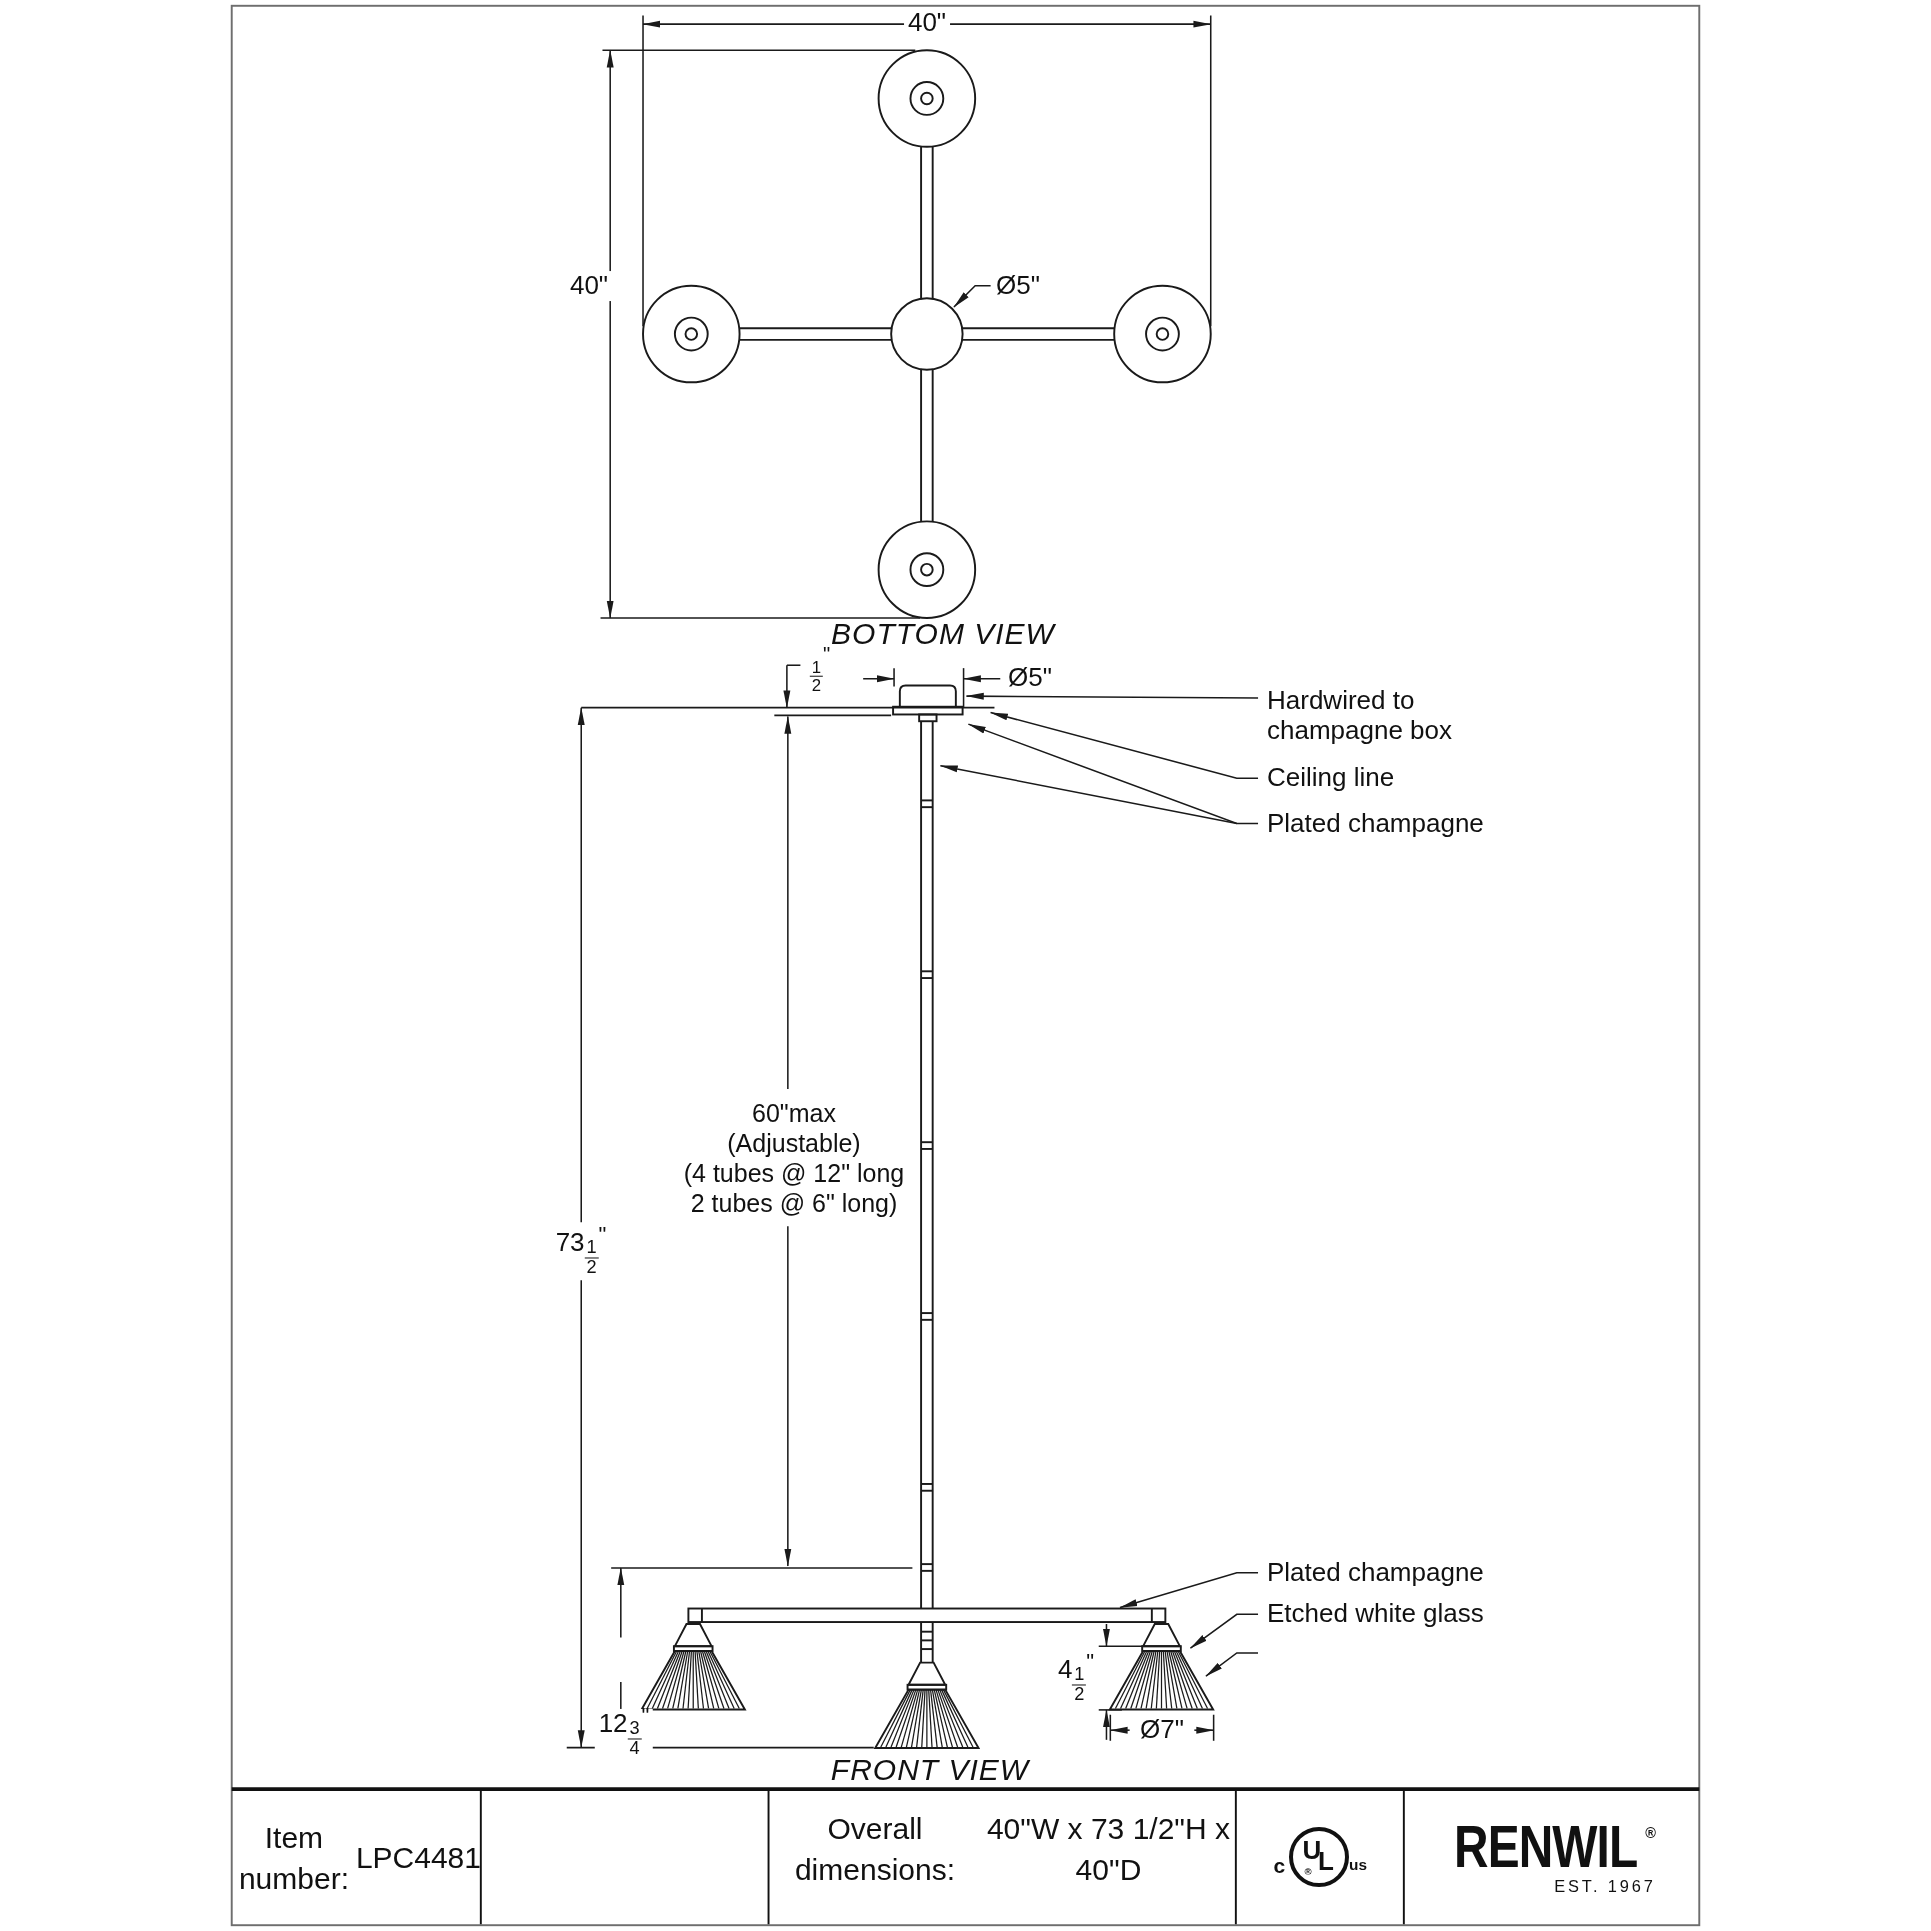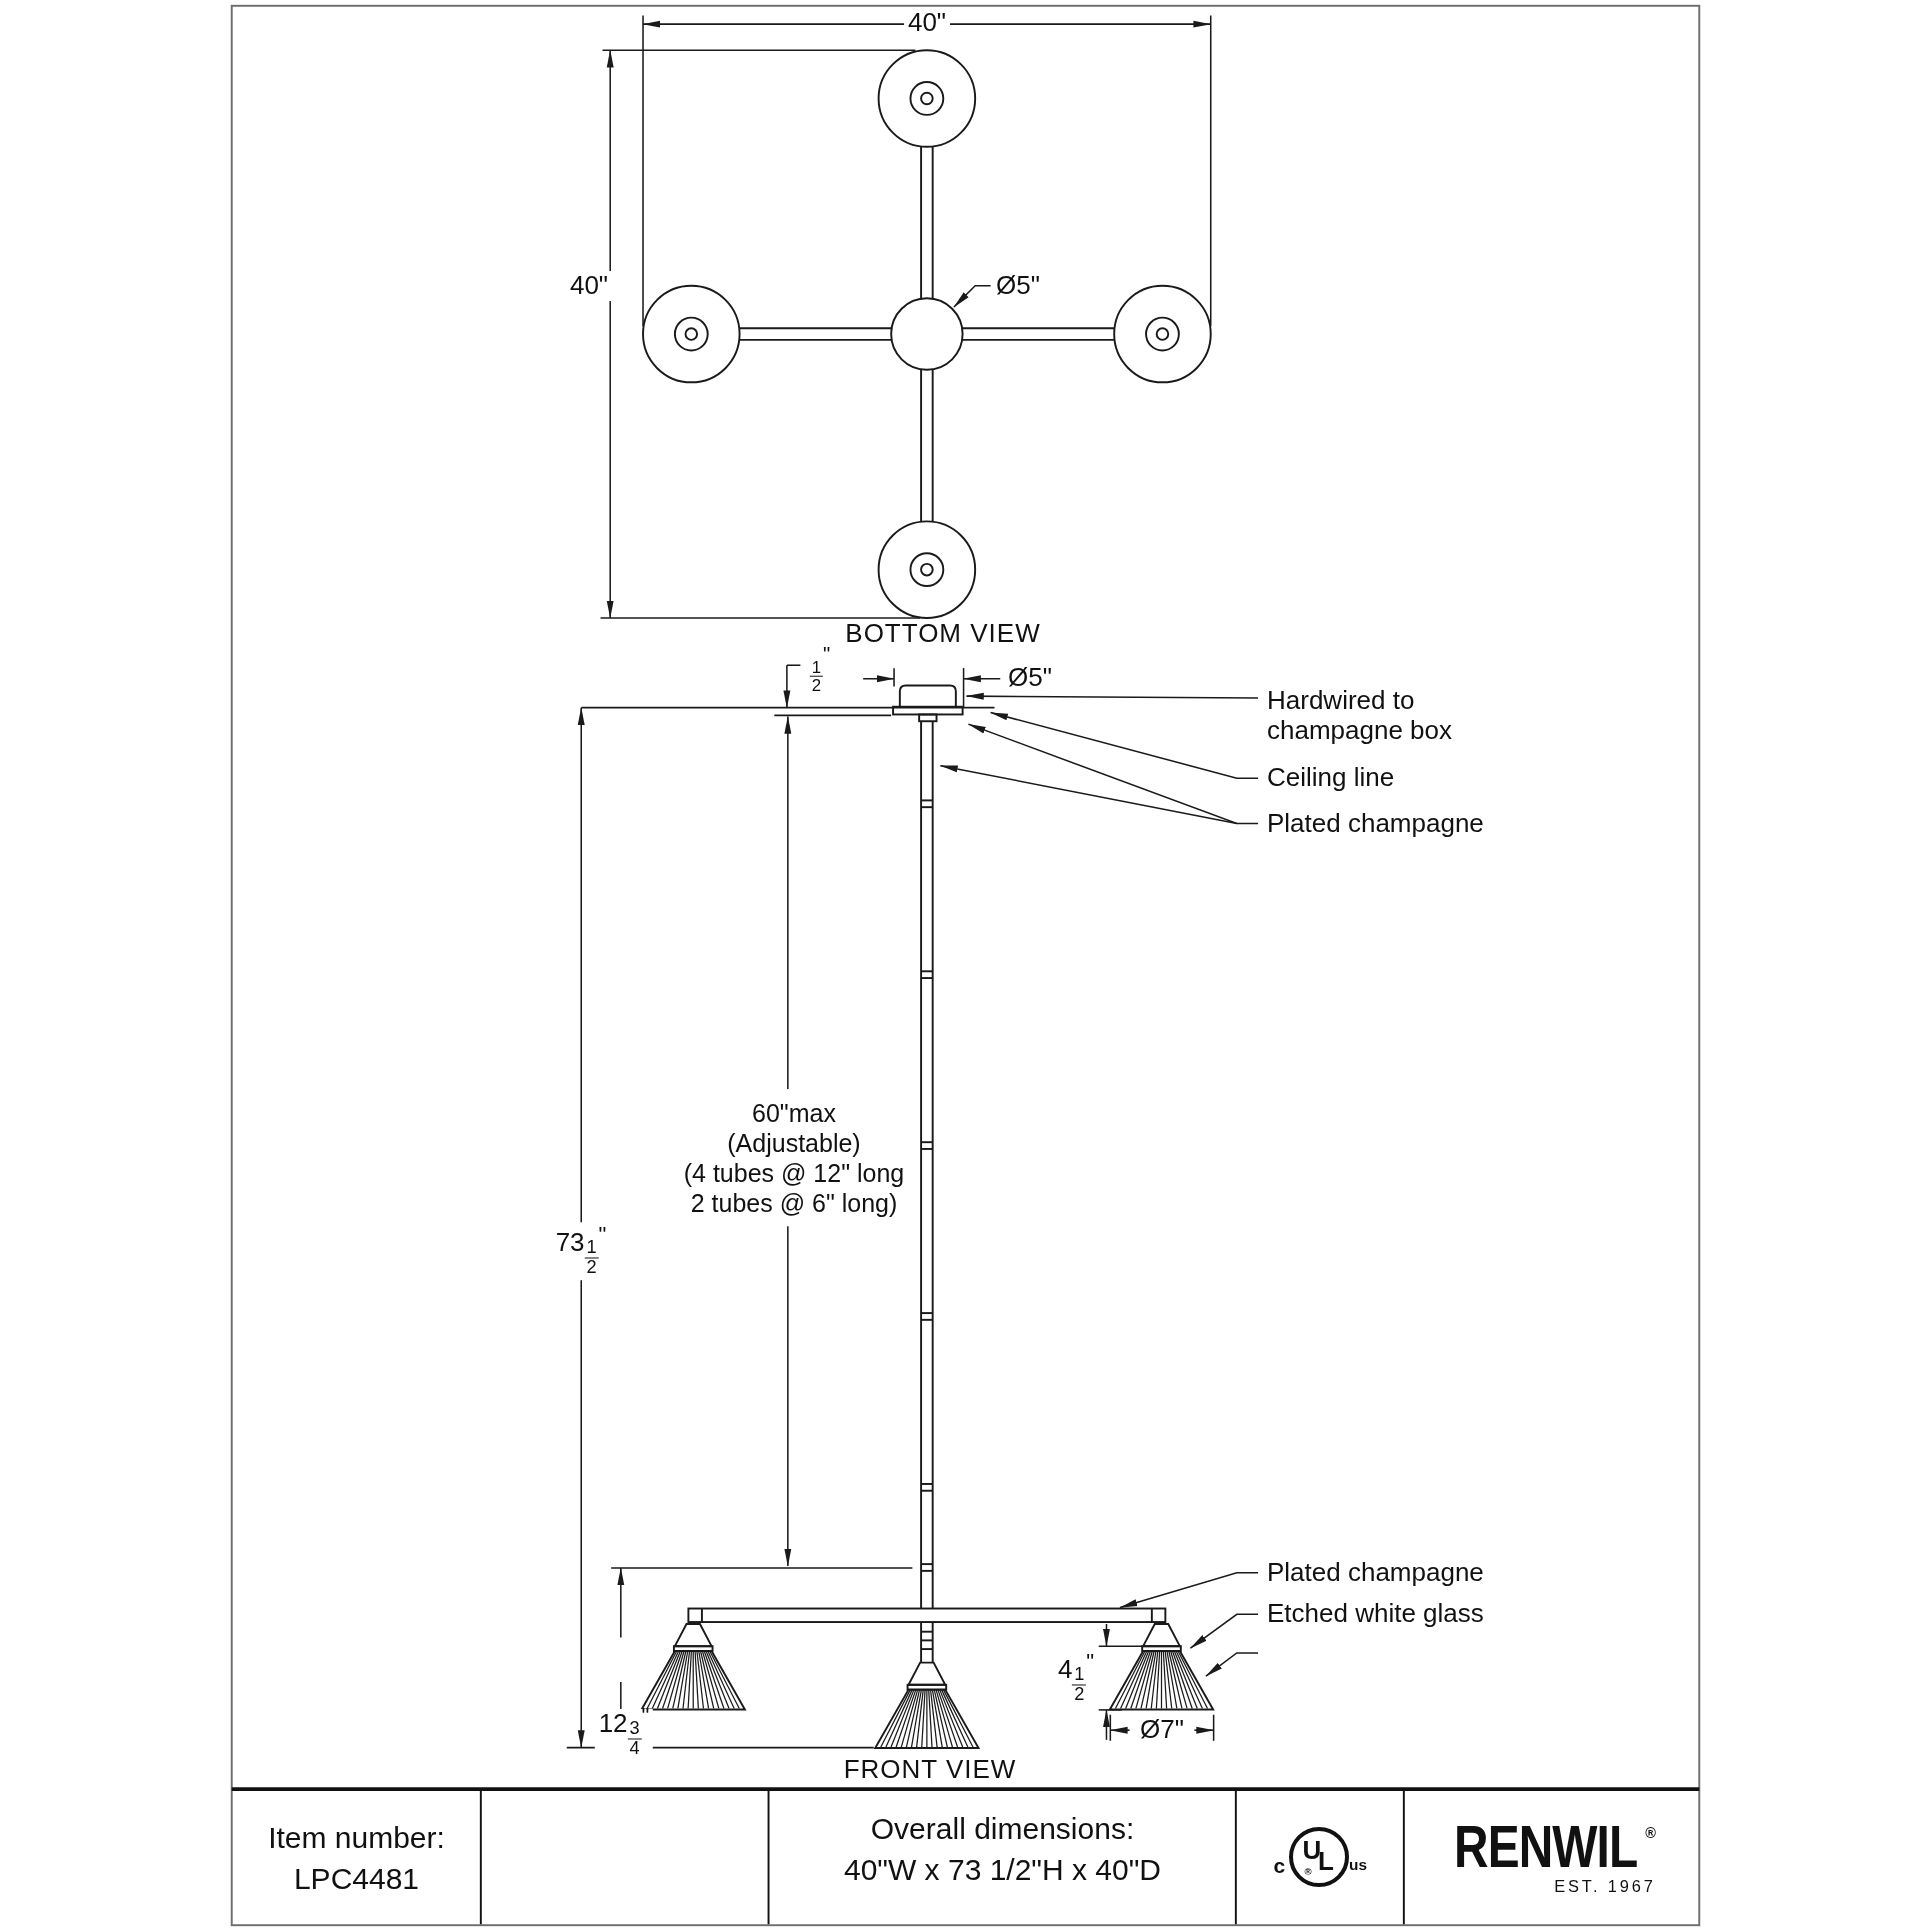--- a/index.html
+++ b/index.html
@@ -3,32 +3,32 @@
 <meta charset="utf-8">
 <style>
   html,body{margin:0;padding:0;background:#fff;}
   .page{position:relative;width:1931px;height:1931px;background:#fff;
         font-family:"Liberation Sans",sans-serif;color:#111;overflow:hidden;}
   svg.draw{position:absolute;left:0;top:0;}
   .lbl{position:absolute;font-size:26px;line-height:1.15;white-space:nowrap;color:#111;}
   .ctr{transform:translate(-50%,-50%);text-align:center;}
   .vctr{transform:translate(0,-50%);}
   .bg{background:#fff;padding:0 3.9px;}
-  .view-title{font-size:26px;letter-spacing:1px;}
+  .view-title{font-size:30px;letter-spacing:1px;font-style:italic;}
   .note{text-align:center;line-height:30px;font-size:25px;background:#fff;padding:0 3.9px;}
   .callout{line-height:30px;}
   .callout.b{line-height:29px;}
   .fr{display:inline-flex;flex-direction:column;align-items:center;line-height:1.02;
       font-size:0.70em;transform:translateY(0.14em);font-weight:normal;}
   .fr .n{border-bottom:1.9px solid #111;padding:0 1.9px;}
   .fr .d{padding:0 1.9px;}
   .q{position:relative;top:-0.42em;font-size:0.85em;}
   
-  .tb-cell{position:absolute;display:flex;flex-direction:column;justify-content:center;
-           align-items:center;text-align:right;font-size:30px;line-height:41px;}
+  .tb-cell{position:absolute;display:flex;flex-direction:row;justify-content:center;
+           align-items:center;text-align:center;font-size:30px;line-height:41px;}
   .ul-logo{position:absolute;transform:translate(-50%,-50%);width:62px;height:62px;}
   .ul-ring{position:absolute;left:0;top:0;width:52px;height:52px;border:4.8px solid #111;
            border-radius:50%;}
   .ul-u{position:absolute;left:13.5px;top:7.7px;font-size:26px;font-weight:bold;}
   .ul-l{position:absolute;left:29px;top:19.3px;font-size:26px;font-weight:bold;}
   .ul-reg{position:absolute;left:15.4px;top:39px;font-size:9.7px;font-weight:bold;}
   .ul-c{position:absolute;left:-15.4px;top:27px;font-size:21px;font-weight:bold;}
   .ul-us{position:absolute;left:60px;top:29px;font-size:15.4px;font-weight:bold;}
   .brand{position:absolute;transform:translate(-50%,-50%);text-align:right;}
   .brand-name{font-size:52px;font-weight:bold;letter-spacing:-1px;

